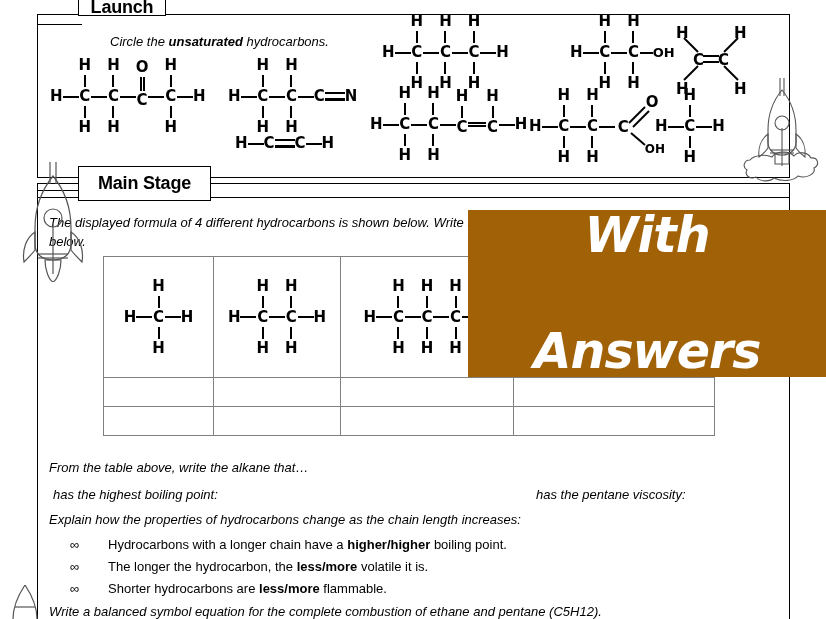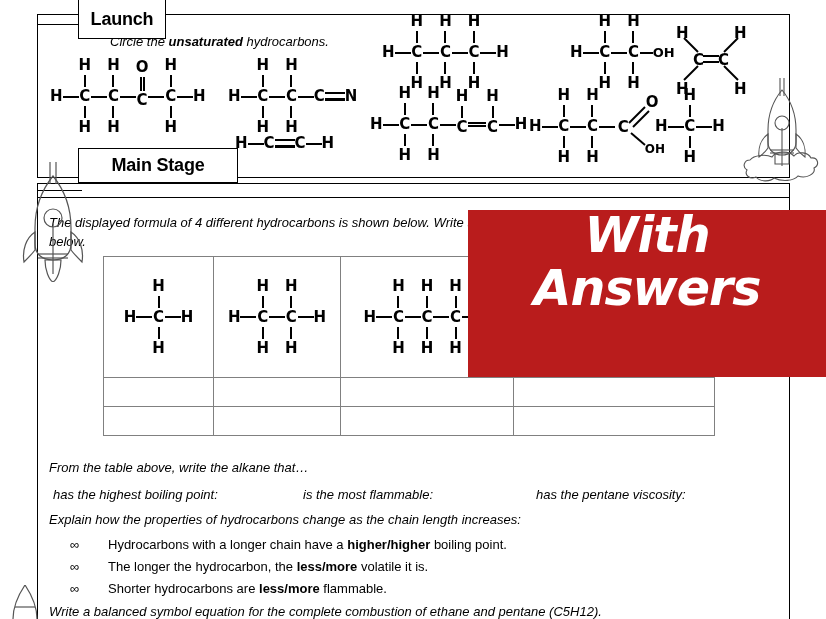--- a/index.html
+++ b/index.html
@@ -54,27 +54,27 @@
     border: 1.6px solid #000;
     font-weight: bold;
     display: flex;
     align-items: center;
     justify-content: center;
     letter-spacing: -0.2px;
     z-index: 6;
   }
   #tab-launch {
     left: 78px; top: 0px;
-    width: 88px; height: 39px;
+    width: 88px; height: 16px;
     font-size: 18px;
     border-top: none;
   }
   #tab-mainstage {
-    left: 78px; top: 148px;
-    width: 160px; height: 35px;
+    left: 78px; top: 166px;
+    width: 133px; height: 35px;
     font-size: 18px;
   }
 
   
   .txt { position: absolute; font-size: 12.5px; line-height: 1.25; font-style: italic; }
   .b { font-weight: bold; }
 
   #launch-prompt {
     left: 110px; top: 34px;
     font-size: 13px;
@@ -227,26 +227,26 @@
   #mol-ethene     { left: 672px; top: 22px; }
   #mol-butene     { left: 370px; top: 86px; }
   #mol-propanoic  { left: 529px; top: 88px; }
   #mol-methane-l  { left: 655px; top: 88px; }
 
   
   #answers-banner {
     position: absolute;
     left: 468px; top: 210px;
     width: 358px; height: 167px;
-    background: #b91c1c;
+    background: #a16207;
     z-index: 40;
     display: flex;
     flex-direction: column;
     align-items: center;
-    justify-content: flex-start;
+    justify-content: space-between;
     gap: 2px;
   }
   #answers-banner .ab-line {
     color: #ffffff;
     font-family: "DejaVu Sans", sans-serif;
     font-style: italic;
     font-weight: bold;
     font-size: 49px;
     line-height: 1.05;
     letter-spacing: -1px;
@@ -656,21 +656,20 @@
         <td></td>
         <td></td>
         <td></td>
         <td></td>
       </tr>
     </tbody>
   </table>
 
   <div class="txt" id="q-alkane">From the table above, write the alkane that…</div>
   <div class="txt" id="q-bp">has the highest boiling point:</div>
-  <div class="txt" id="q-flam">is the most flammable:</div>
   <div class="txt" id="q-visc">has the pentane viscosity:</div>
   <div class="txt" id="q-explain">Explain how the properties of hydrocarbons change as the chain length increases:</div>
 
   <ul class="bullets">
     <li>
       <span class="bl-marker">∞</span>
       <span>Hydrocarbons with a longer chain have a </span><span class="b">higher/higher</span><span> boiling point.</span>
     </li>
     <li>
       <span class="bl-marker">∞</span>

